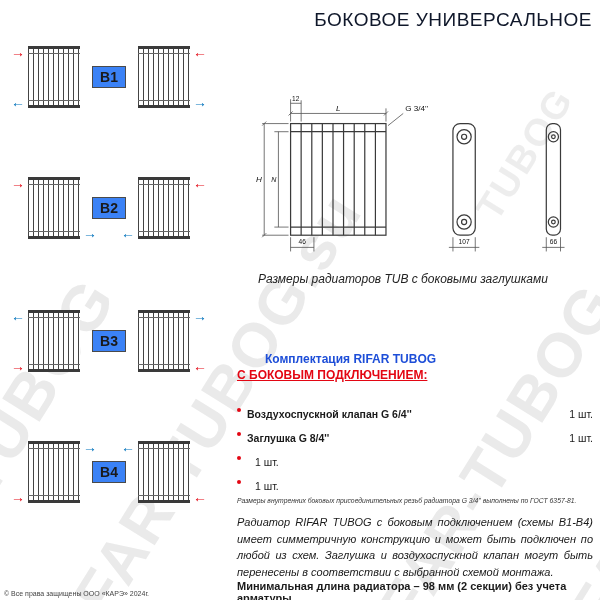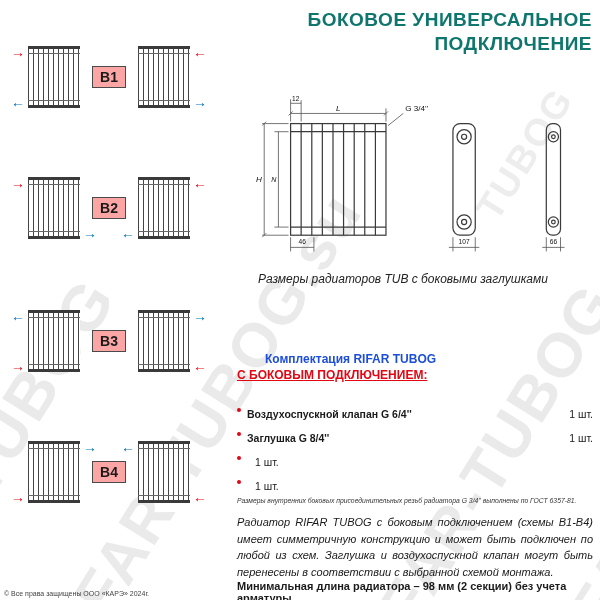--- a/index.html
+++ b/index.html
@@ -37,43 +37,43 @@
   .wm2{left:25px;top:645px;font-size:62px;}
   .wm3{left:330px;top:655px;font-size:62px;}
   .wm4{left:468px;top:205px;font-size:38px;opacity:.45;}
   .wm5{left:520px;top:660px;font-size:62px;}
 
   .content{position:absolute;inset:0;z-index:1;}
 
   
   .page-title{
     position:absolute;top:8px;right:8px;
-    text-align:right;font-weight:bold;font-size:19px;line-height:1.25;
-    letter-spacing:.5px;color:#0f766e;
+    text-align:right;font-weight:normal;font-size:19px;line-height:1.25;
+    letter-spacing:.5px;color:#0f172a;
   }
 
   
   .scheme-row{
     position:absolute;left:10px;width:198px;height:64px;
     display:flex;align-items:center;justify-content:space-between;
     padding:0 18px;
   }
   .row-1{top:45px;} .row-2{top:176px;} .row-3{top:309px;} .row-4{top:440px;}
   .radiator{
     position:relative;width:52px;height:62px;
     border-top:3px solid var(--line);
     border-bottom:3px solid var(--line);
     background:repeating-linear-gradient(90deg,#444 0 1px,#fff 1px 5px);
   }
   .radiator::before,.radiator::after{
     content:"";position:absolute;left:0;right:0;height:1px;background:#666;
   }
   .radiator::before{top:4px;} .radiator::after{bottom:4px;}
   .scheme-label{
-    border:1.5px solid #4a4a4a;background:#fca5a5;
+    border:1.5px solid #4a4a4a;background:#3b82f6;
     font-weight:bold;font-size:14px;padding:2px 7px;line-height:1.2;
   }
   .arrow{position:absolute;font-weight:bold;font-size:14px;line-height:1;}
   .arrow.red{color:var(--red);} .arrow.blue{color:var(--blue);}
   .pos-tl{left:-17px;top:-4px;} .pos-bl{left:-17px;bottom:-4px;}
   .pos-tr{right:-17px;top:-4px;} .pos-br{right:-17px;bottom:-4px;}
 
   
   .dim-drawing{position:absolute;left:250px;top:95px;width:345px;height:183px;}
   .dim-caption{
@@ -104,21 +104,20 @@
   <div class="wm wm1">TUBOG</div>
   <div class="wm wm2">RIFAR-TUBOG.su</div>
   <div class="wm wm3">RIFAR-TUBOG.su</div>
   <div class="wm wm4">TUBOG</div>
   <div class="wm wm5">RIFAR-TUBOG.su</div>
 
   <div class="content">
 
     <div class="page-title">
       <div>БОКОВОЕ УНИВЕРСАЛЬНОЕ</div>
-      <div>ПОДКЛЮЧЕНИЕ</div>
     </div>
 
     <div class="scheme-row row-1">
       <div class="radiator">
           <span class="arrow pos-tl red">→</span>
           <span class="arrow pos-bl blue">←</span>
         </div>
       <div class="scheme-label">В1</div>
       <div class="radiator">
           <span class="arrow pos-tr red">←</span>

